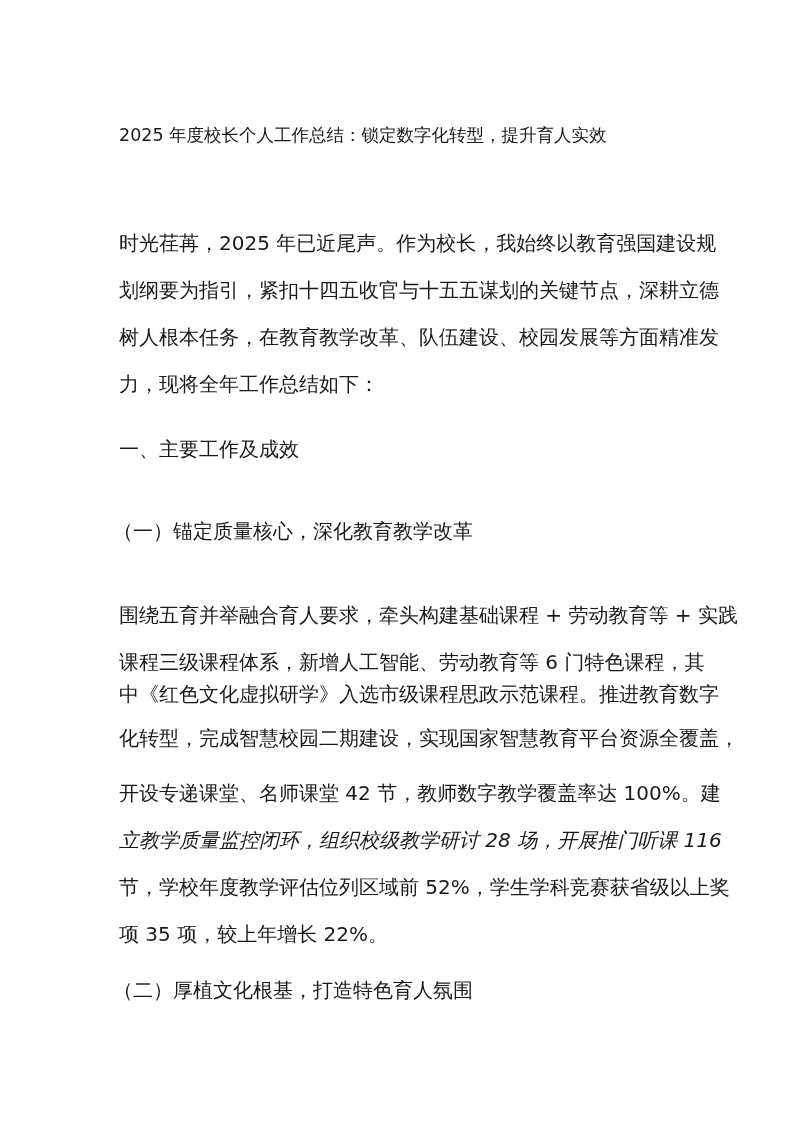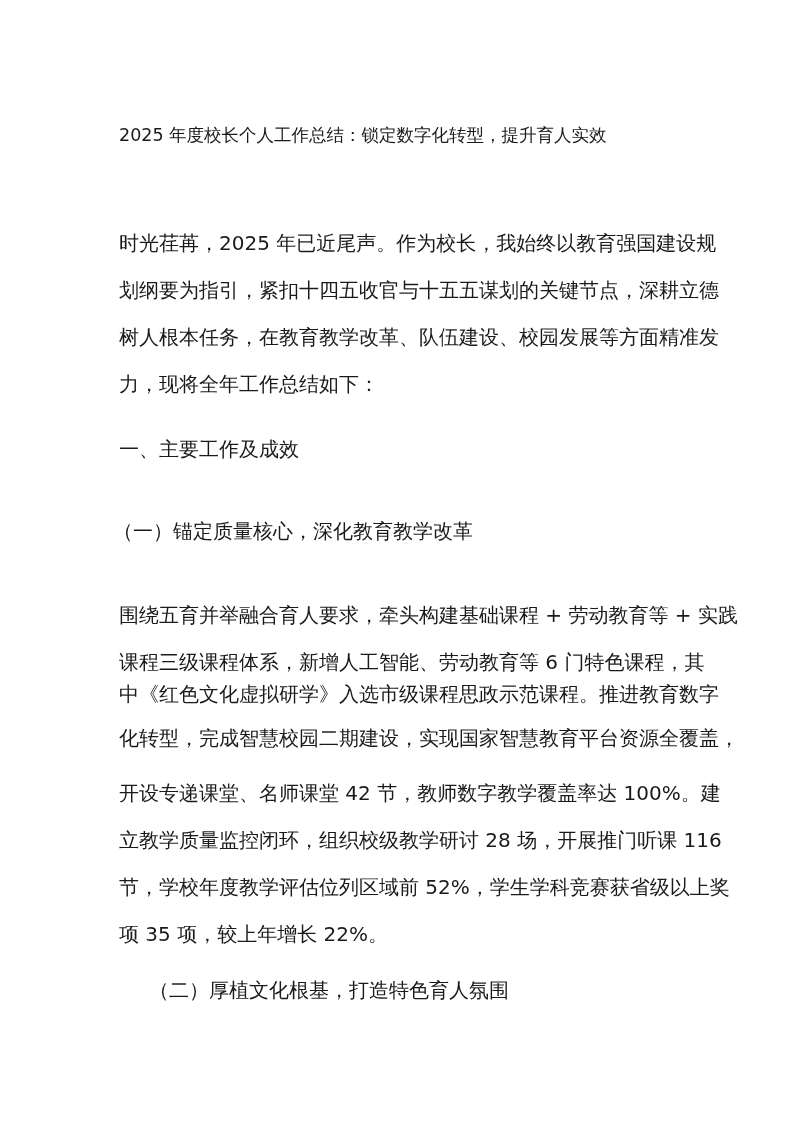--- a/index.html
+++ b/index.html
@@ -23,18 +23,18 @@
 
   <div class="line" style="top:438px;">一、主要工作及成效</div>
 
   <div class="line indent-paren" style="top:522px;">（一）锚定质量核心，深化教育教学改革</div>
 
   <div class="line just" style="top:604px;">围绕五育并举融合育人要求，牵头构建基础课程 + 劳动教育等 + 实践</div>
   <div class="line just" style="top:651px;">课程三级课程体系，新增人工智能、劳动教育等  6  门特色课程，其</div>
   <div class="line just" style="top:663px;margin-top:20px;">中《红色文化虚拟研学》入选市级课程思政示范课程。推进教育数字</div>
   <div class="line just" style="top:729px;font-family:Liberation Mono, monospace;">化转型，完成智慧校园二期建设，实现国家智慧教育平台资源全覆盖，</div>
   <div class="line just" style="top:782px;">开设专递课堂、名师课堂  42  节，教师数字教学覆盖率达  100%。建</div>
-  <div class="line just" style="top:829px;">立教学质量监控闭环，组织校级教学研讨  28  场，开展推门听课  116</div>
+  <div class="line just" style="top:829px;font-style:italic;">立教学质量监控闭环，组织校级教学研讨  28  场，开展推门听课  116</div>
   <div class="line just" style="top:876px;">节，学校年度教学评估位列区域前  52%，学生学科竞赛获省级以上奖</div>
   <div class="line" style="top:923px;">项  35  项，较上年增长  22%。</div>
 
-  <div class="line indent-paren" style="top:981px;margin-left:36px;">（二）厚植文化根基，打造特色育人氛围</div>
+  <div class="line indent-paren" style="top:981px;">（二）厚植文化根基，打造特色育人氛围</div>
 </div>
 
 </body></html>

